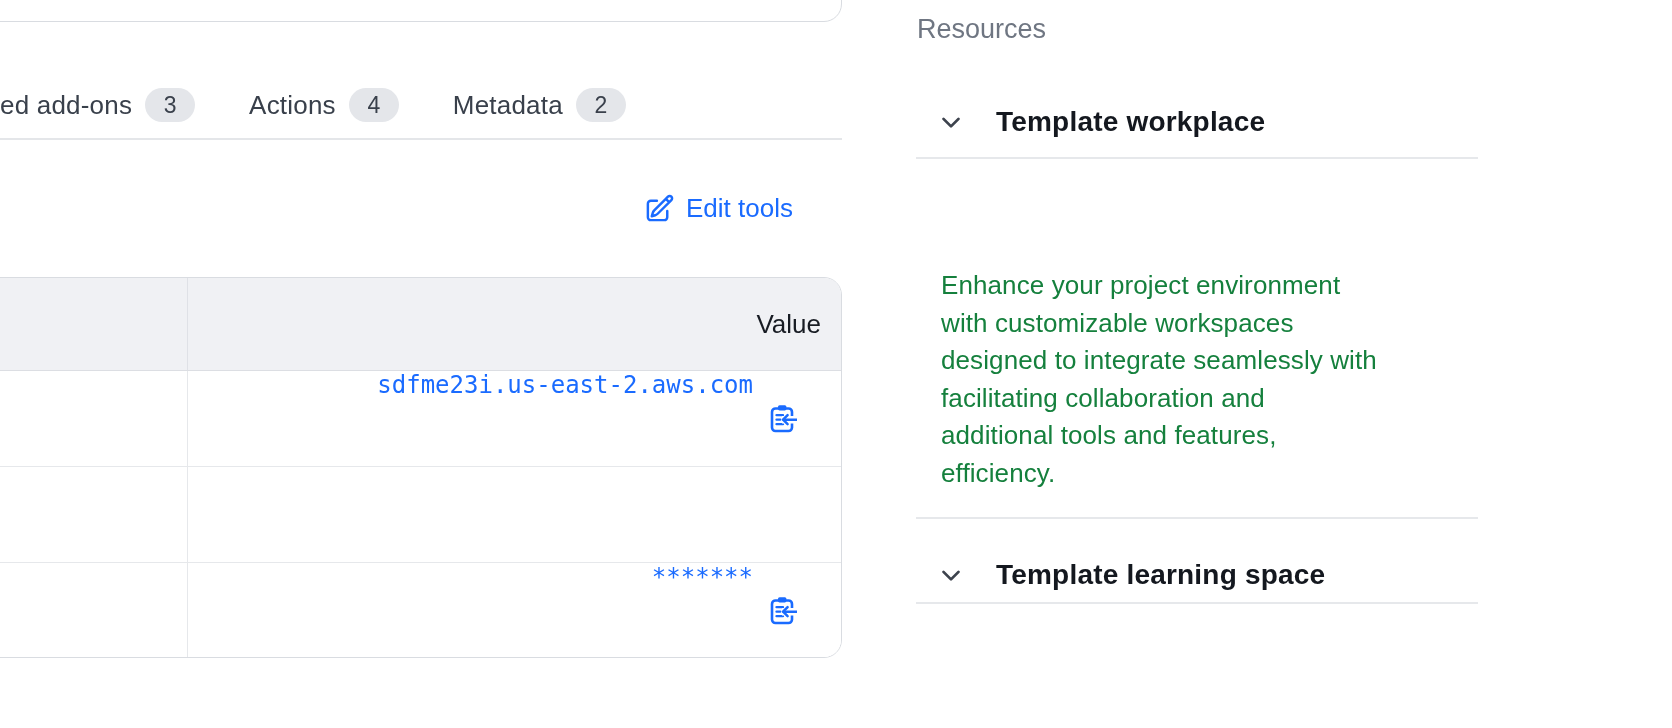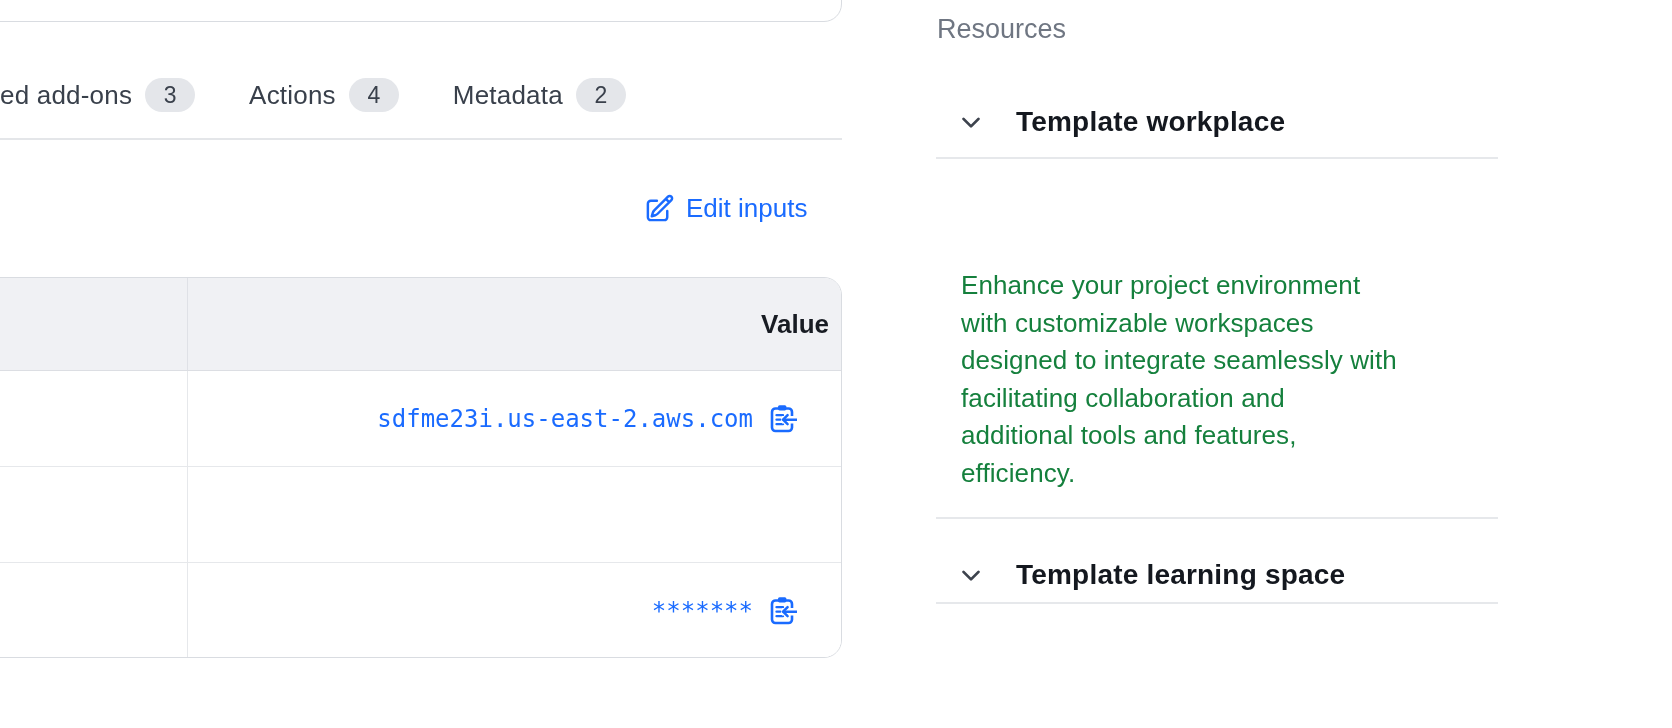--- a/index.html
+++ b/index.html
@@ -7,21 +7,21 @@
               font-family:"Liberation Sans", sans-serif; }
   body { position:relative; }
 
   
   .top-card {
     position:absolute; left:-30px; top:-40px; width:872px; height:62px;
     background:#fff; border:1.5px solid #d9dce1; border-radius:18px;
   }
   .tabs-row {
     position:absolute; left:0; top:78px; height:44px;
-    display:flex; align-items:flex-start; gap:54px;
+    display:flex; align-items:flex-end; gap:54px;
   }
   .tab { display:flex; align-items:center; gap:13px; cursor:pointer; }
   .tab-label { font-size:26px; color:#39404b; letter-spacing:.2px; }
   .tab-badge {
     min-width:50px; height:34px; padding:0 10px; border-radius:17px;
     background:#e4e6ea; color:#3a414c; font-size:23px;
     display:inline-flex; align-items:center; justify-content:center;
   }
   .tabs-divider {
     position:absolute; left:0; top:138px; width:842px; height:1.5px; background:#e4e6e9;
@@ -35,34 +35,34 @@
   .edit-link svg { display:block; }
 
   .table-card {
     position:absolute; left:-30px; top:277px; width:872px; height:381px;
     background:#fff; border:1.5px solid #d9dce1; border-radius:18px; overflow:hidden;
   }
   .thead { height:93px; background:#f0f1f4; border-bottom:1.5px solid #dcdee3; display:flex; }
   .th-key { width:217px; border-right:1.5px solid #dfe1e6; }
   .th-value {
     flex:1; display:flex; align-items:center; justify-content:flex-end;
-    padding-right:12px; font-size:26px; font-weight:700; color:#181c23;
+    padding-right:20px; font-size:26px; font-weight:400; color:#181c23;
   }
   .trow { height:96px; display:flex; border-bottom:1.5px solid #e6e8eb; background:#fff; }
   .trow:last-child { border-bottom:none; }
   .td-key { width:217px; border-right:1.5px solid #e6e8eb; }
   .td-value {
-    flex:1; display:flex; align-items:center; justify-content:flex-end;
+    flex:1; display:flex; justify-content:flex-end;
     gap:16px; padding-right:44px;
     font-family:"DejaVu Sans Mono", monospace; font-size:24px; color:#1a6bff;
   }
   .copy-btn { display:flex; align-items:center; cursor:pointer; color:#1a6bff; }
 
   
-  .right-panel { position:absolute; left:936px; top:0; width:562px; height:532px; }
+  .right-panel { position:absolute; left:916px; top:0; width:562px; height:532px; }
   .resources-title { position:absolute; left:1px; top:14px; font-size:27px; color:#6f7682; }
   .acc-divider { position:absolute; left:0; width:562px; height:1.5px; background:#e6e8eb; }
   .acc-row {
     position:absolute; left:20px; height:44px;
     display:flex; align-items:center; gap:30px; cursor:pointer;margin-top:12px;
   }
   .acc-title { font-size:28px; font-weight:700; color:#14181f; letter-spacing:.2px; }
   .acc-desc {
     position:absolute; left:25px; top:267px; width:520px;
     font-size:26px; line-height:37.5px; color:#15803d; letter-spacing:.1px;
@@ -108,21 +108,21 @@
   </div>
 </div>
 <div class="tabs-divider"></div>
 
 <div class="edit-link">
   <span>
     <svg width="31" height="31" viewBox="0 0 24 24">
       <path d="m16.862 4.487 1.687-1.688a1.875 1.875 0 1 1 2.652 2.652L10.582 16.07a4.5 4.5 0 0 1-1.897 1.13L6 18l.8-2.685a4.5 4.5 0 0 1 1.13-1.897l8.932-8.931Zm0 0L19.5 7.125M18 14v4.75A2.25 2.25 0 0 1 15.75 21H5.25A2.25 2.25 0 0 1 3 18.75V8.25A2.25 2.25 0 0 1 5.25 6H10" fill="none" stroke="currentColor" stroke-width="1.9" stroke-linecap="round" stroke-linejoin="round"></path>
     </svg>
   </span>
-  <span>Edit inputs</span>
+  <span>Edit tools</span>
 </div>
 
 <div class="table-card">
   <div class="thead">
     <div class="th-key"></div>
     <div class="th-value">Value</div>
   </div>
   <div class="trow">
     <div class="td-key"></div>
     <div class="td-value">

